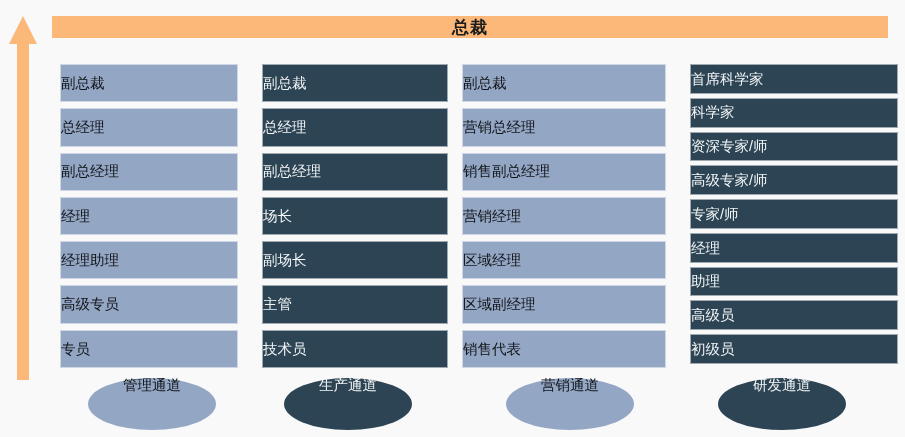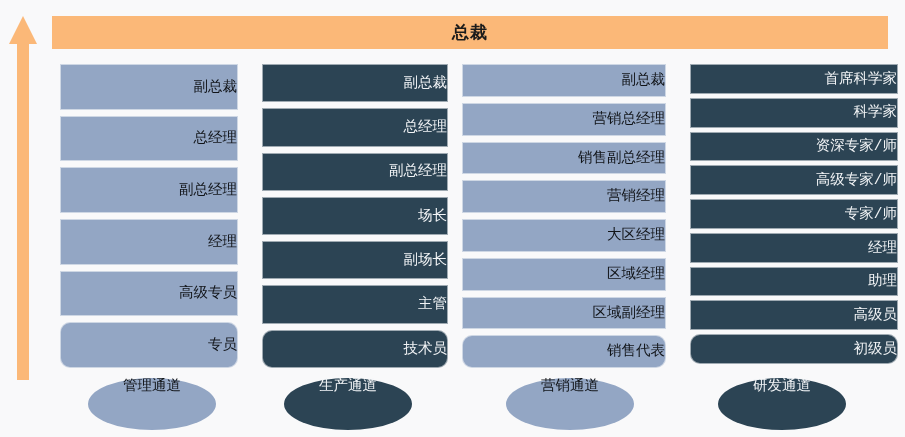--- a/index.html
+++ b/index.html
@@ -28,21 +28,21 @@
     width: 30px;
     height: 368px;
   }
 
   
   #top-banner {
     position: absolute;
     left: 52px;
     top: 16px;
     width: 836px;
-    height: 33px;
+    height: 22px;
     background: #fbb878;
     color: #1b1b1b;
     font-size: 17px;
     font-weight: bold;
     display: flex;
     align-items: center;
     justify-content: center;
     letter-spacing: 1px;
   }
 
@@ -57,28 +57,27 @@
   #column-0 { left: 60px;  width: 178px; }
   #column-1 { left: 262px; width: 186px; }
   #column-2 { left: 462px; width: 204px; }
   #column-3 { left: 678px; width: 208px; padding-left: 12px; }
 
   .rank-box {
     flex: 1 1 0;
     margin-bottom: 6px;
     display: flex;
     align-items: center;
-    justify-content: flex-end;
+    justify-content: flex-start;
     font-size: 14.5px;
     line-height: 1;
     box-sizing: border-box;
     border: 1px solid rgba(255,255,255,0.55);
-    font-family: Liberation Mono, monospace;
-  }
-  .rank-box:last-child { margin-bottom: 0; border-radius: 10px; }
+  }
+  .rank-box:last-child { margin-bottom: 0; }
 
   
   #column-3 .rank-box { margin-bottom: 4px; }
 
   .tone-light {
     background: #93a6c4;
     color: #111418;
   }
   .tone-dark {
     background: #2c4454;
@@ -125,20 +124,23 @@
       <div class="rank-box tone-light">
         <span>总经理</span>
       </div>
       <div class="rank-box tone-light">
         <span>副总经理</span>
       </div>
       <div class="rank-box tone-light">
         <span>经理</span>
       </div>
       <div class="rank-box tone-light">
+        <span>经理助理</span>
+      </div>
+      <div class="rank-box tone-light">
         <span>高级专员</span>
       </div>
       <div class="rank-box tone-light">
         <span>专员</span>
       </div>
     </div>
   <div class="column" id="column-1">
       <div class="rank-box tone-dark">
         <span>副总裁</span>
       </div>
@@ -166,23 +168,20 @@
         <span>副总裁</span>
       </div>
       <div class="rank-box tone-light">
         <span>营销总经理</span>
       </div>
       <div class="rank-box tone-light">
         <span>销售副总经理</span>
       </div>
       <div class="rank-box tone-light">
         <span>营销经理</span>
-      </div>
-      <div class="rank-box tone-light">
-        <span>大区经理</span>
       </div>
       <div class="rank-box tone-light">
         <span>区域经理</span>
       </div>
       <div class="rank-box tone-light">
         <span>区域副经理</span>
       </div>
       <div class="rank-box tone-light">
         <span>销售代表</span>
       </div>

